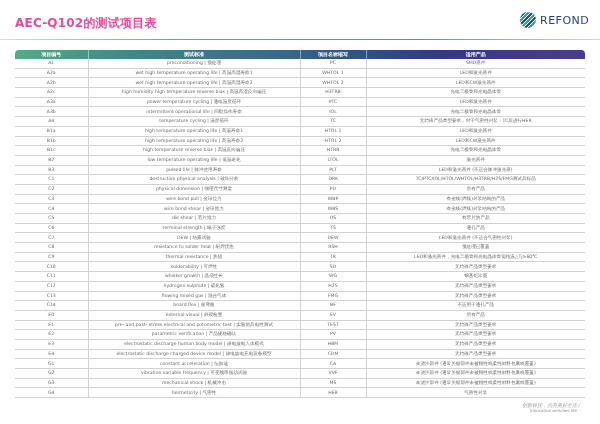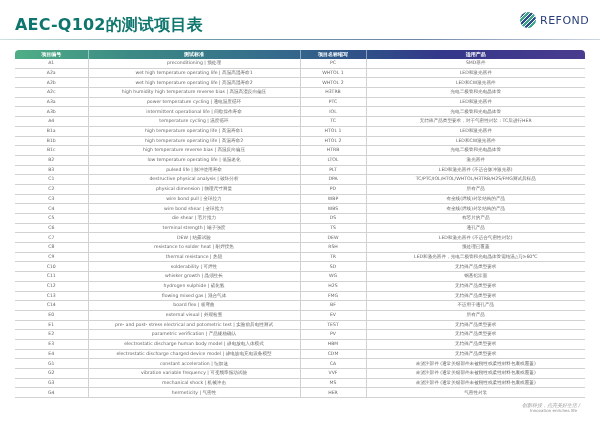--- a/index.html
+++ b/index.html
@@ -1,22 +1,22 @@
 <!DOCTYPE html>
 <html><head>
   <meta charset="utf-8">
   <style>
     html, body { margin:0; padding:0; }
     body {
       width:600px; height:424px; background:#ffffff; position:relative; overflow:hidden;
       font-family:"DejaVu Sans", "Liberation Sans", sans-serif; color:#555;
     }
     .title {
-      position:absolute; left:15px; top:15px; font-size:16px; font-weight:bold;
-      color:#0f766e; letter-spacing:0.2px;
+      position:absolute; left:15px; top:15px; font-size:12px; font-weight:bold;
+      color:#ec4899; letter-spacing:0.2px;
     }
     .logo {
       position:absolute; left:520px; top:12px; display:flex; align-items:center; gap:4px;
     }
     .logo-mark {
       width:16px; height:16px; border-radius:50%;
       background: repeating-linear-gradient(135deg, #3aa58a 0 1.6px, #ffffff 1.6px 2.8px, #2c4f8e 2.8px 4.4px, #ffffff 4.4px 5.6px);
     }
     .logo-text { font-size:11px; font-weight:normal; color:#2a3f7a; letter-spacing:0.5px; font-family:"DejaVu Sans", sans-serif; }
     .divider {

